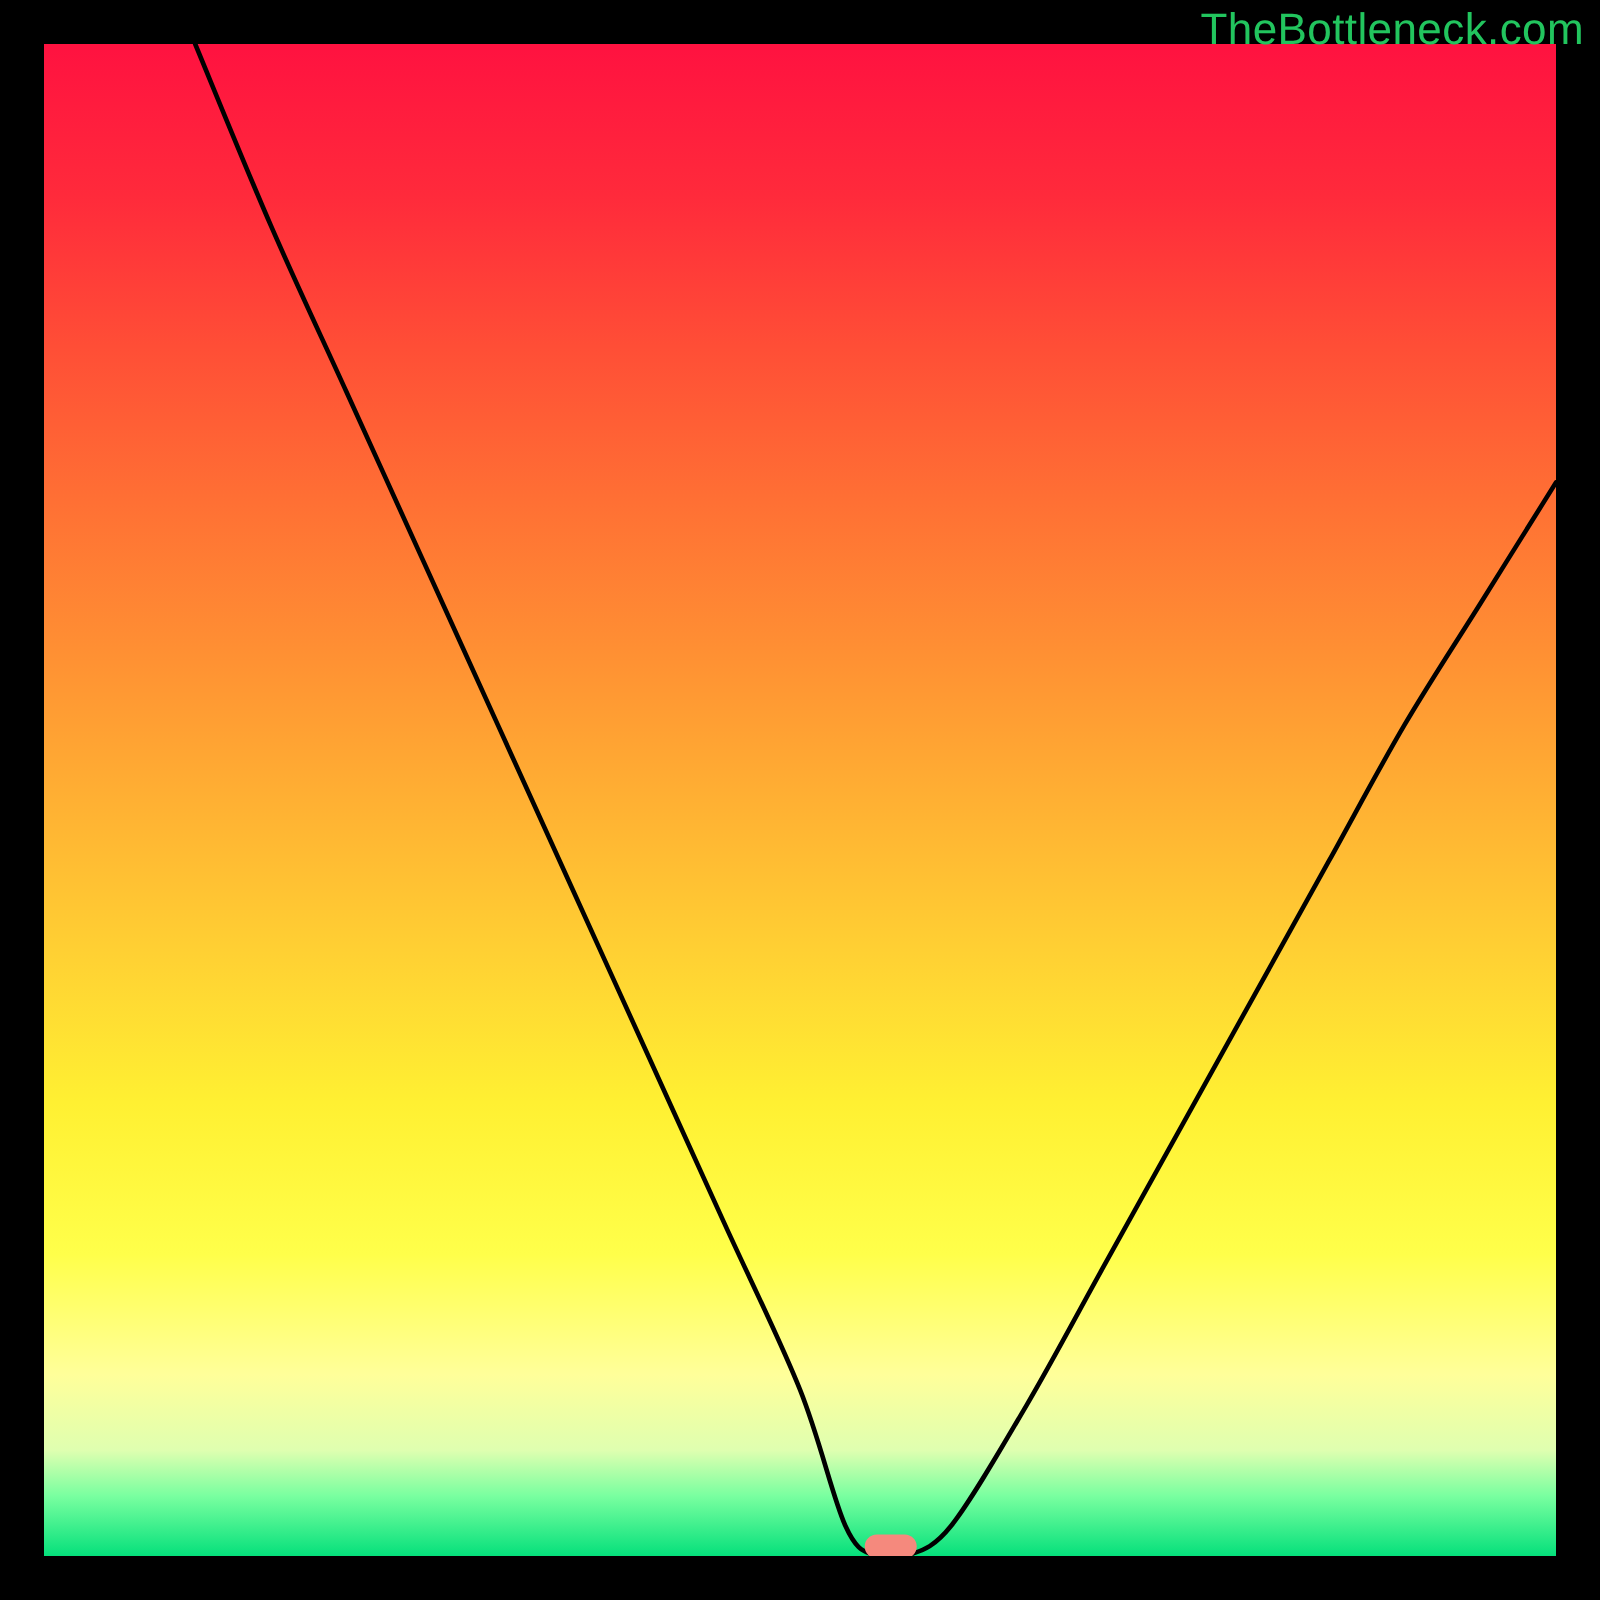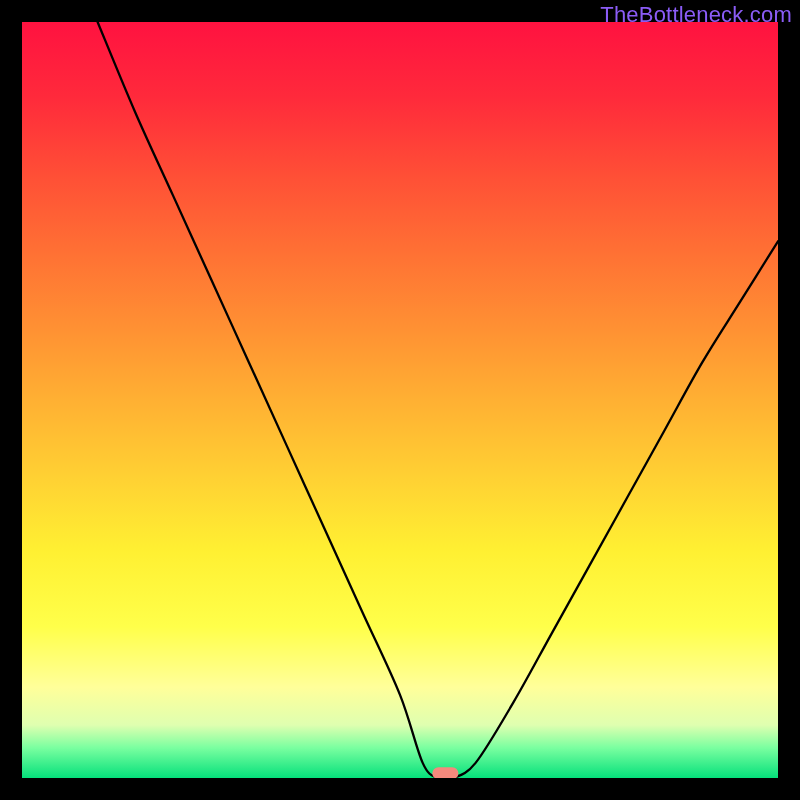--- a/index.html
+++ b/index.html
@@ -38,21 +38,21 @@
       #ffff9a 88%,
       #dfffb0 93%,
       #7affa0 96%,
       #05e07b 100%
     );
   }
   .watermark {
     position: absolute;
     top: 2px;
     right: 8px;
-    color: #8b5cf6;
+    color: #22c55e;
     font-size: 22px;
     font-weight: 500;
     letter-spacing: 0.2px;
     user-select: none;
   }
   svg.curve {
     position: absolute;
     left: 0;
     top: 0;
     width: 756px;

